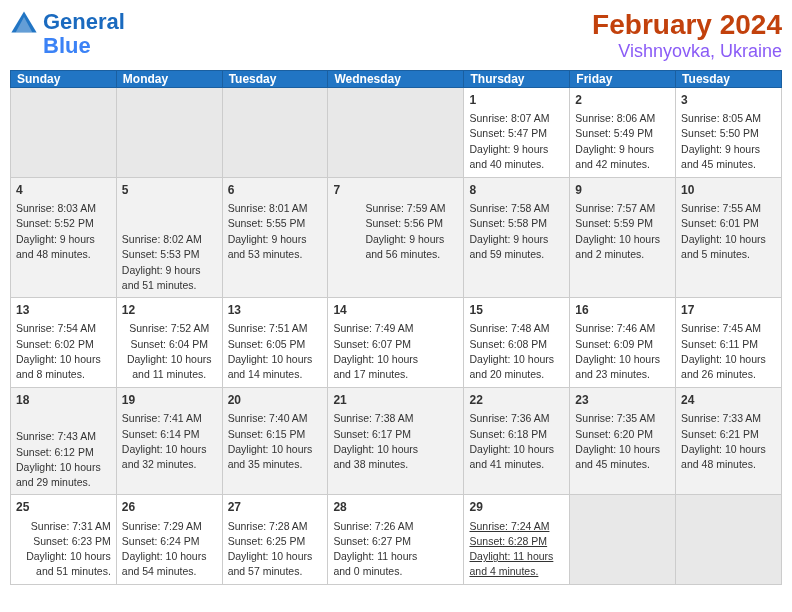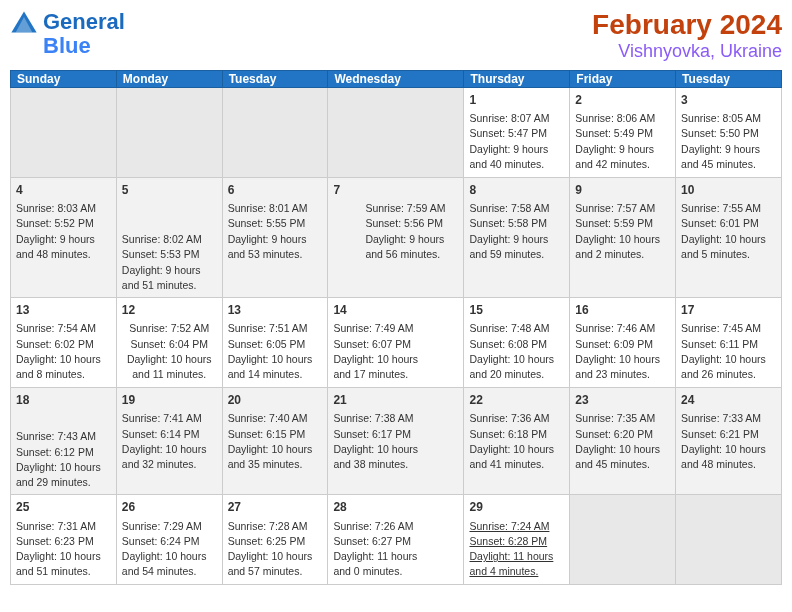--- a/index.html
+++ b/index.html
@@ -300,21 +300,21 @@
           <span class="day-num">24</span>
           <div class="day-info" style="white-space: pre-line;">Sunrise: 7:33 AM
 Sunset: 6:21 PM
 Daylight: 10 hours
 and 48 minutes.</div>
         </td>
       </tr>
       <tr>
         <td>
           <span class="day-num">25</span>
-          <div class="day-info" style="white-space: pre-line;">Sunrise: 7:31 AM
+          <div class="day-info" style="white-space: pre-line; text-align: right;">Sunrise: 7:31 AM
 Sunset: 6:23 PM
 Daylight: 10 hours
 and 51 minutes.</div>
         </td>
         <td>
           <span class="day-num">26</span>
           <div class="day-info" style="white-space: pre-line;">Sunrise: 7:29 AM
 Sunset: 6:24 PM
 Daylight: 10 hours
 and 54 minutes.</div>

